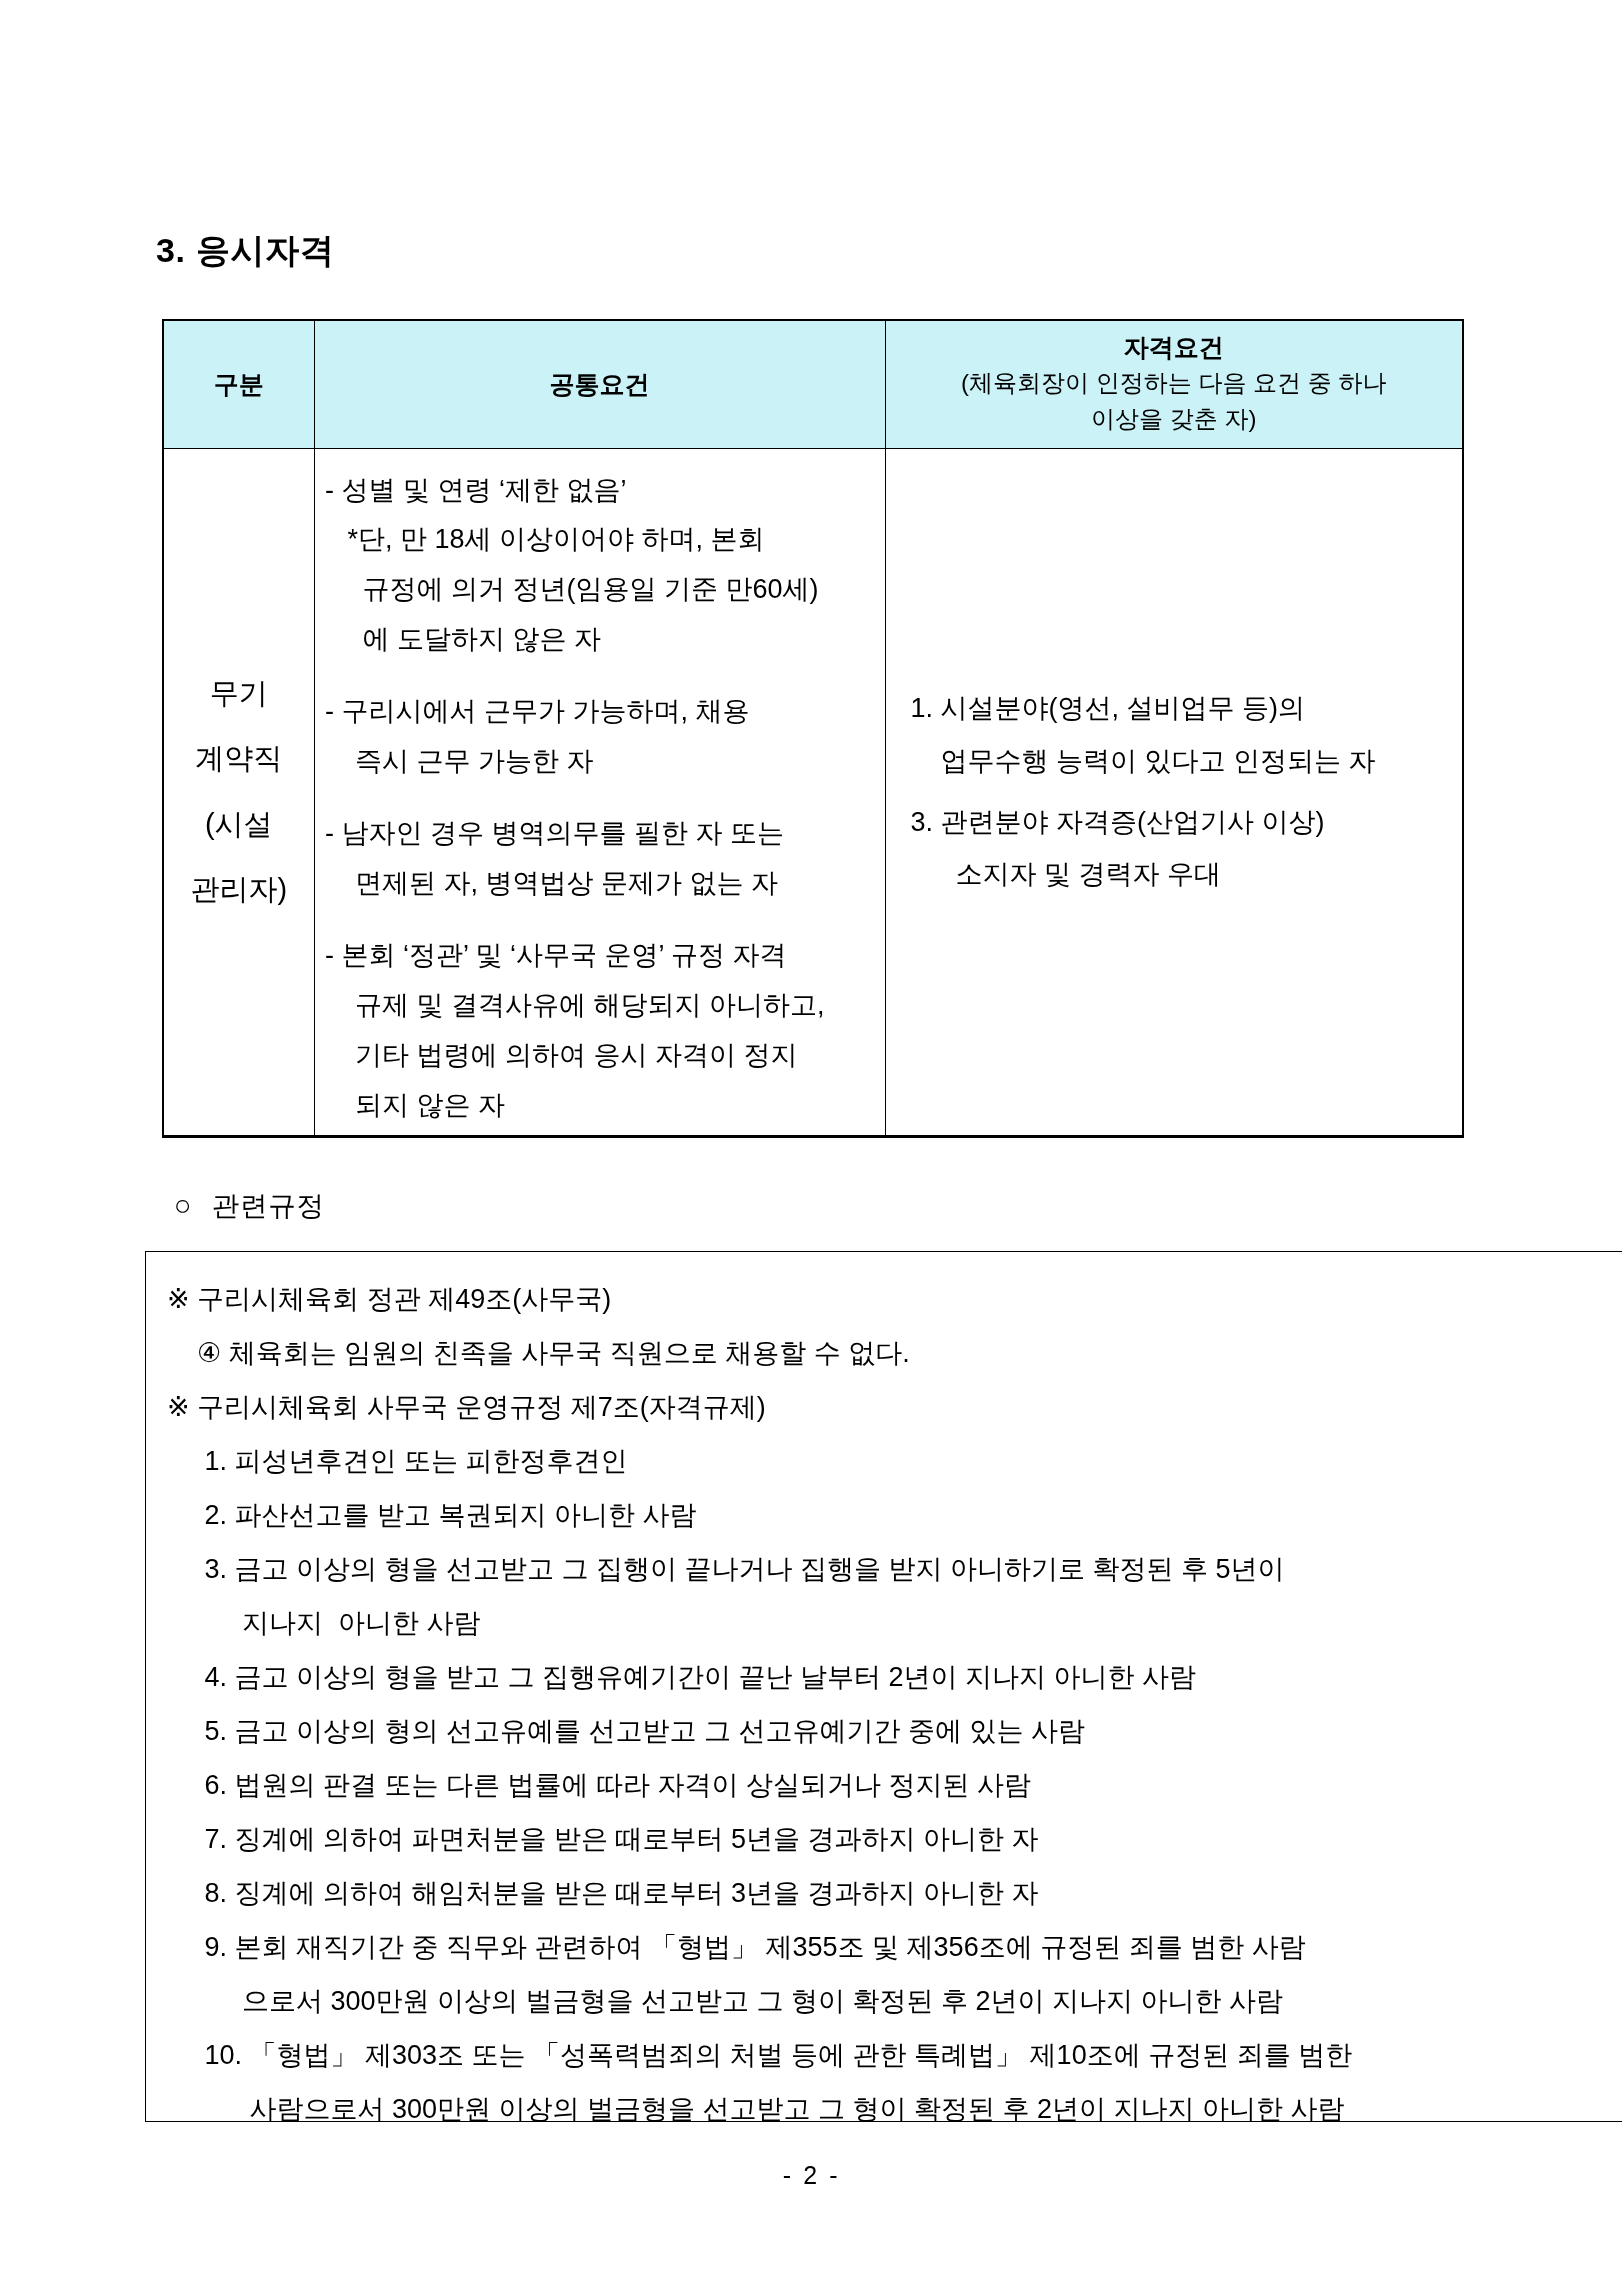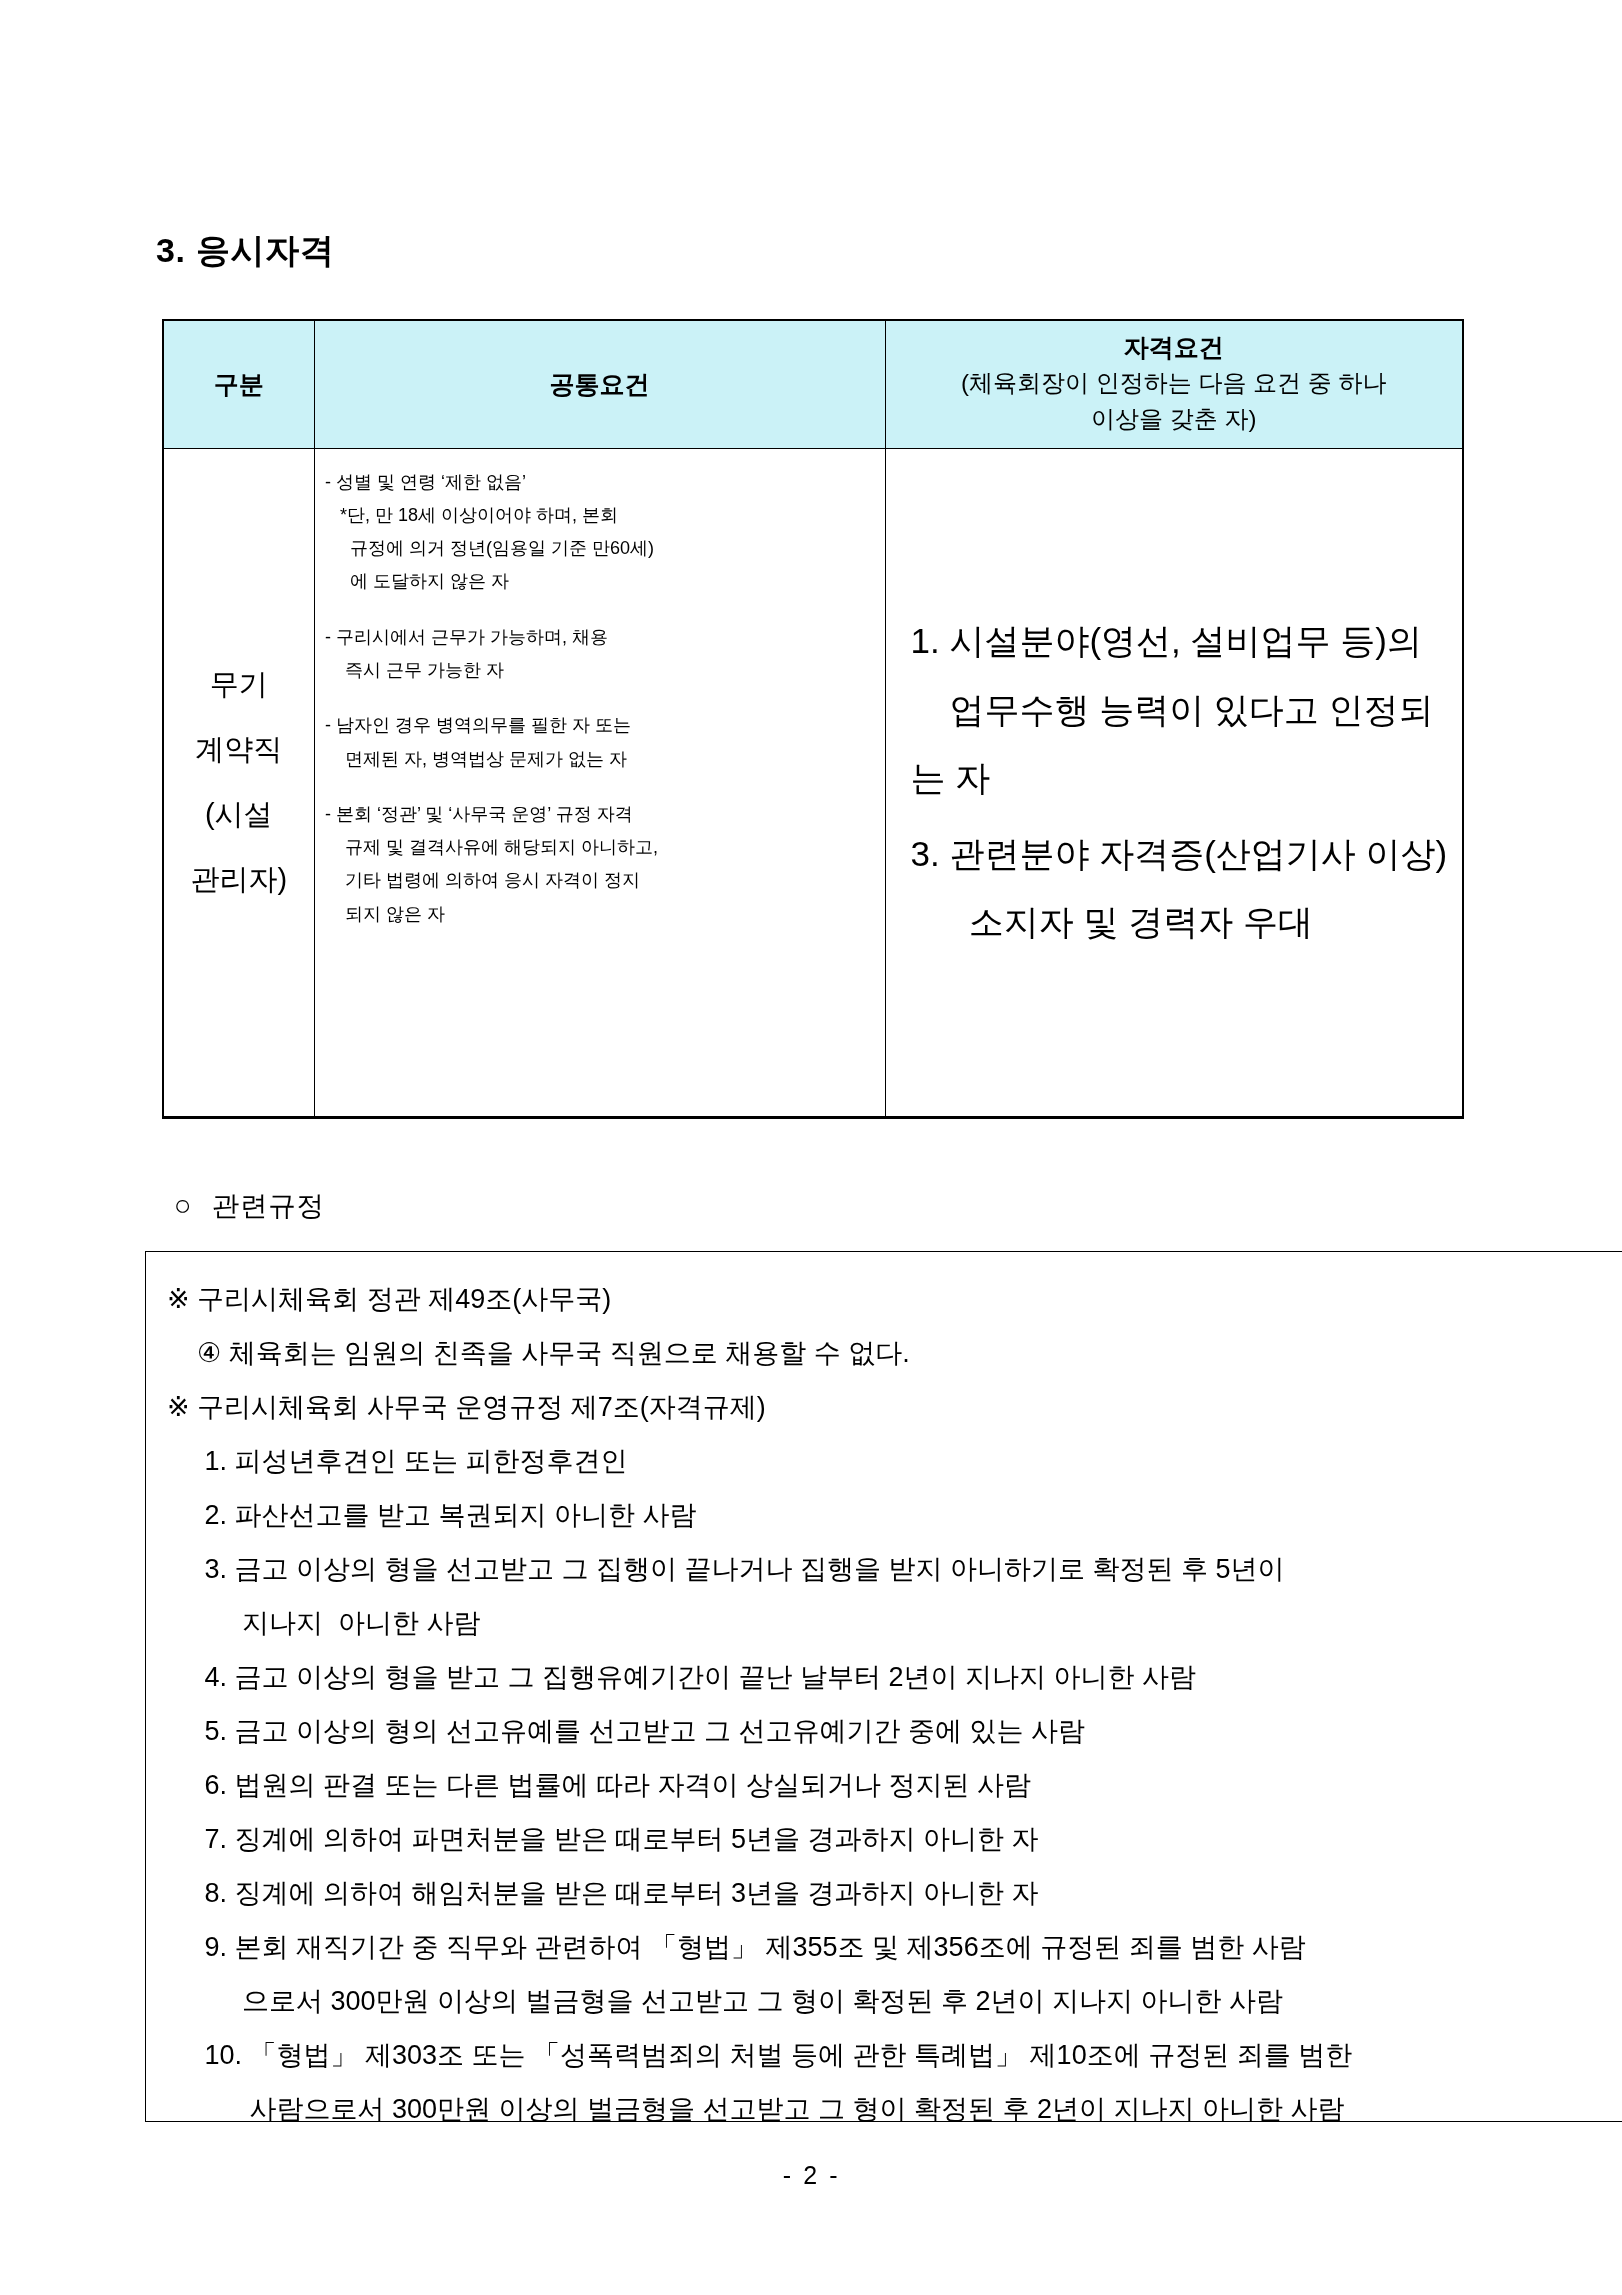--- a/index.html
+++ b/index.html
@@ -39,28 +39,28 @@
   .qtitle{margin-bottom:1px;}
   .qsub{font-weight:normal;font-size:24px;line-height:1.5;}
   .qual-table tbody tr{height:669px;}
   .qual-table td{background:#fff;}
   td.cat{
     text-align:center;vertical-align:middle;
     font-size:29px;line-height:2.25;
   }
   td.common{
     vertical-align:top;
-    font-size:18px;
+    font-size:27px;
     padding:17px 5.2px 0 10.5px;
   }
   td.common p{margin:0 0 22px 0;line-height:1.85;}
   td.common p:last-child{margin-bottom:4px;}
   td.qual{
     vertical-align:middle;
-    font-size:35px;
+    font-size:27px;
     padding-left:25px;padding-right:3.9px;
   }
   td.qual p{margin:0 0 7.9px 0;line-height:1.95;}
   td.qual p:last-child{margin-bottom:0;}
 
   .related-heading{
     position:absolute;left:174px;top:1188px;
     font-size:27.5px;letter-spacing:0.7px;
   }
   .related-heading .bullet{

